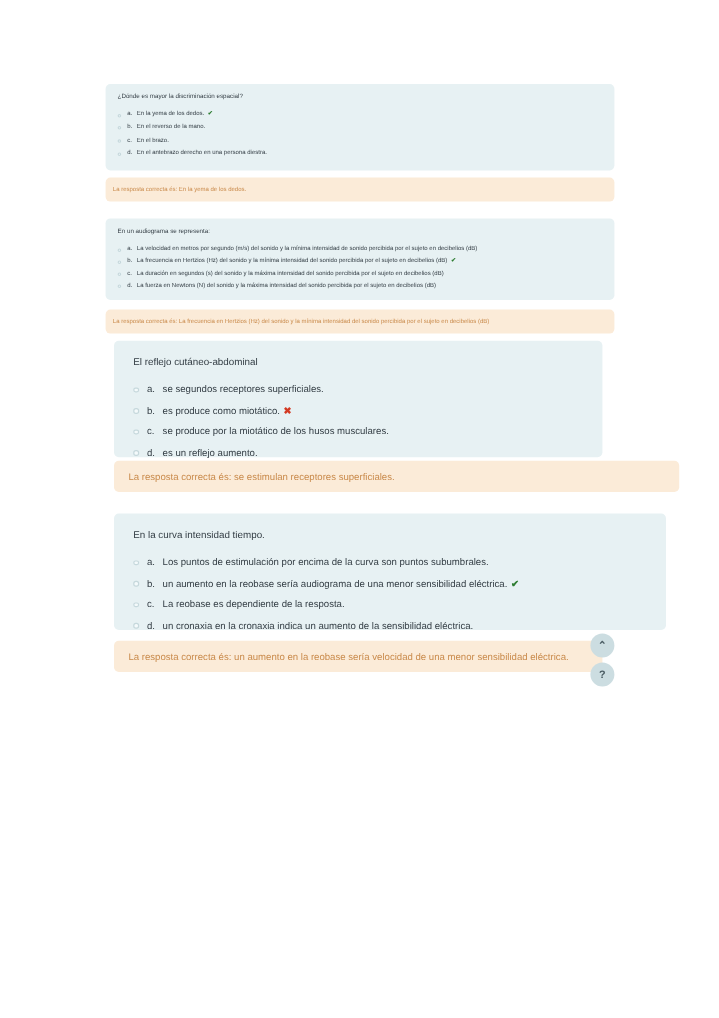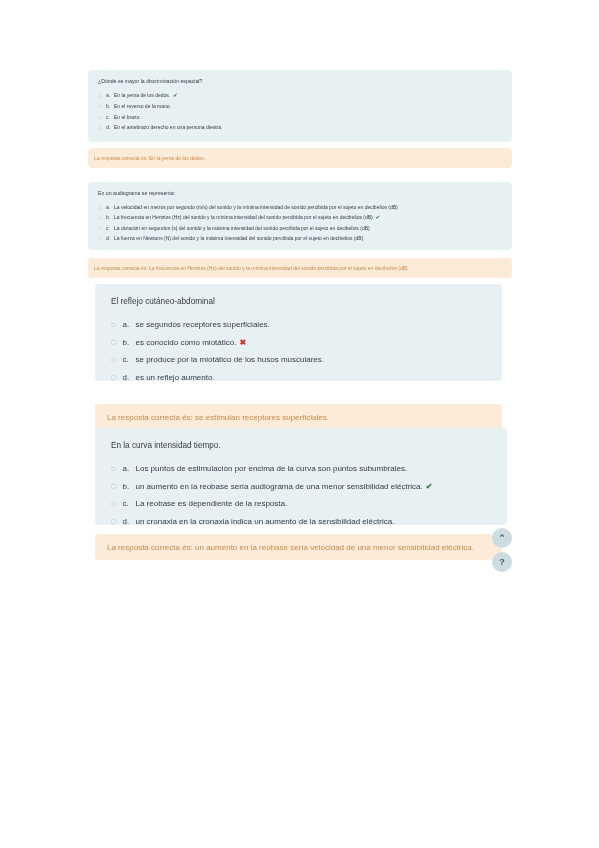--- a/index.html
+++ b/index.html
@@ -172,39 +172,39 @@
   <div class="qstem">El reflejo cutáneo-abdominal</div>
   <ul class="opts" style="margin-top:12px;">
     <li class="opt" style="margin-bottom:6px;">
       <span class="radio"></span>
       <span class="olet">a.</span>
       <span class="otext">se segundos receptores superficiales.</span>
     </li>
     <li class="opt" style="margin-bottom:6px;">
       <span class="radio"></span>
       <span class="olet">b.</span>
-      <span class="otext"><span>es conocido como miotático.</span><span class="mark-bad">✖</span></span>
+      <span class="otext"><span>es produce como miotático.</span><span class="mark-bad">✖</span></span>
     </li>
     <li class="opt" style="margin-bottom:6px;">
       <span class="radio"></span>
       <span class="olet">c.</span>
       <span class="otext">se produce por la miotático de los husos musculares.</span>
     </li>
     <li class="opt">
       <span class="radio"></span>
       <span class="olet">d.</span>
       <span class="otext">es un reflejo aumento.</span>
     </li>
   </ul>
 </div>
-<div class="fbcard large" style="left:95px; top:404px; width:407px; height:26px;">
+<div class="fbcard large" style="left:95px; top:384px; width:471px; height:26px;">
   <span>La resposta correcta és: se estimulan receptores superficiales.</span>
 </div>
 
-<div class="qcard large" style="left:95px; top:428px; width:412px; height:97px; padding:12px 16px;">
+<div class="qcard large" style="left:95px; top:428px; width:460px; height:97px; padding:12px 16px;">
   <div class="qstem">En la curva intensidad tiempo.</div>
   <ul class="opts" style="margin-top:12px;">
     <li class="opt" style="margin-bottom:6px;">
       <span class="radio"></span>
       <span class="olet">a.</span>
       <span class="otext">Los puntos de estimulación por encima de la curva son puntos subumbrales.</span>
     </li>
     <li class="opt" style="margin-bottom:6px;">
       <span class="radio"></span>
       <span class="olet">b.</span>

